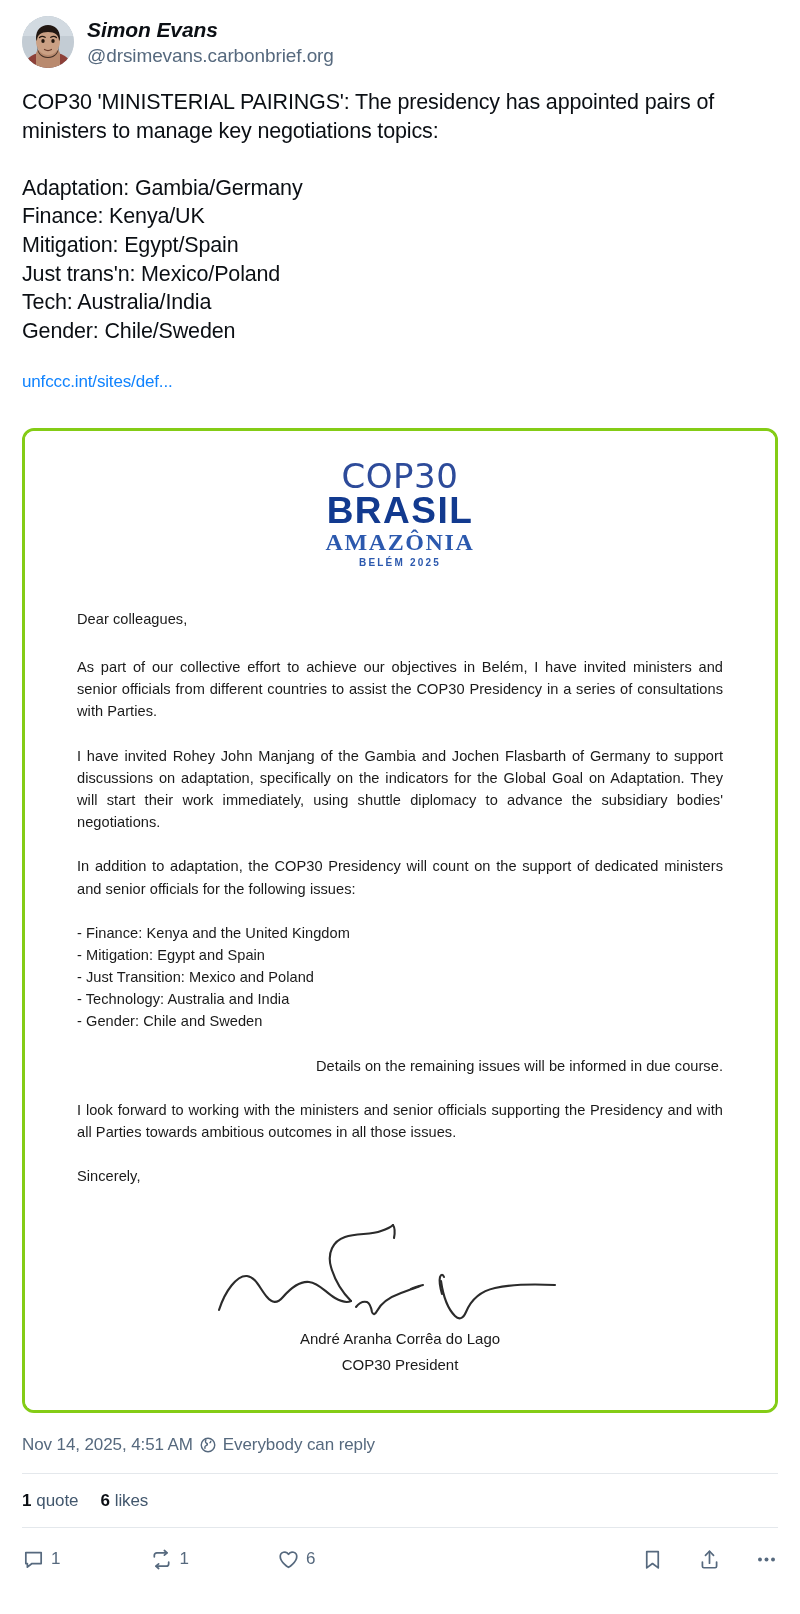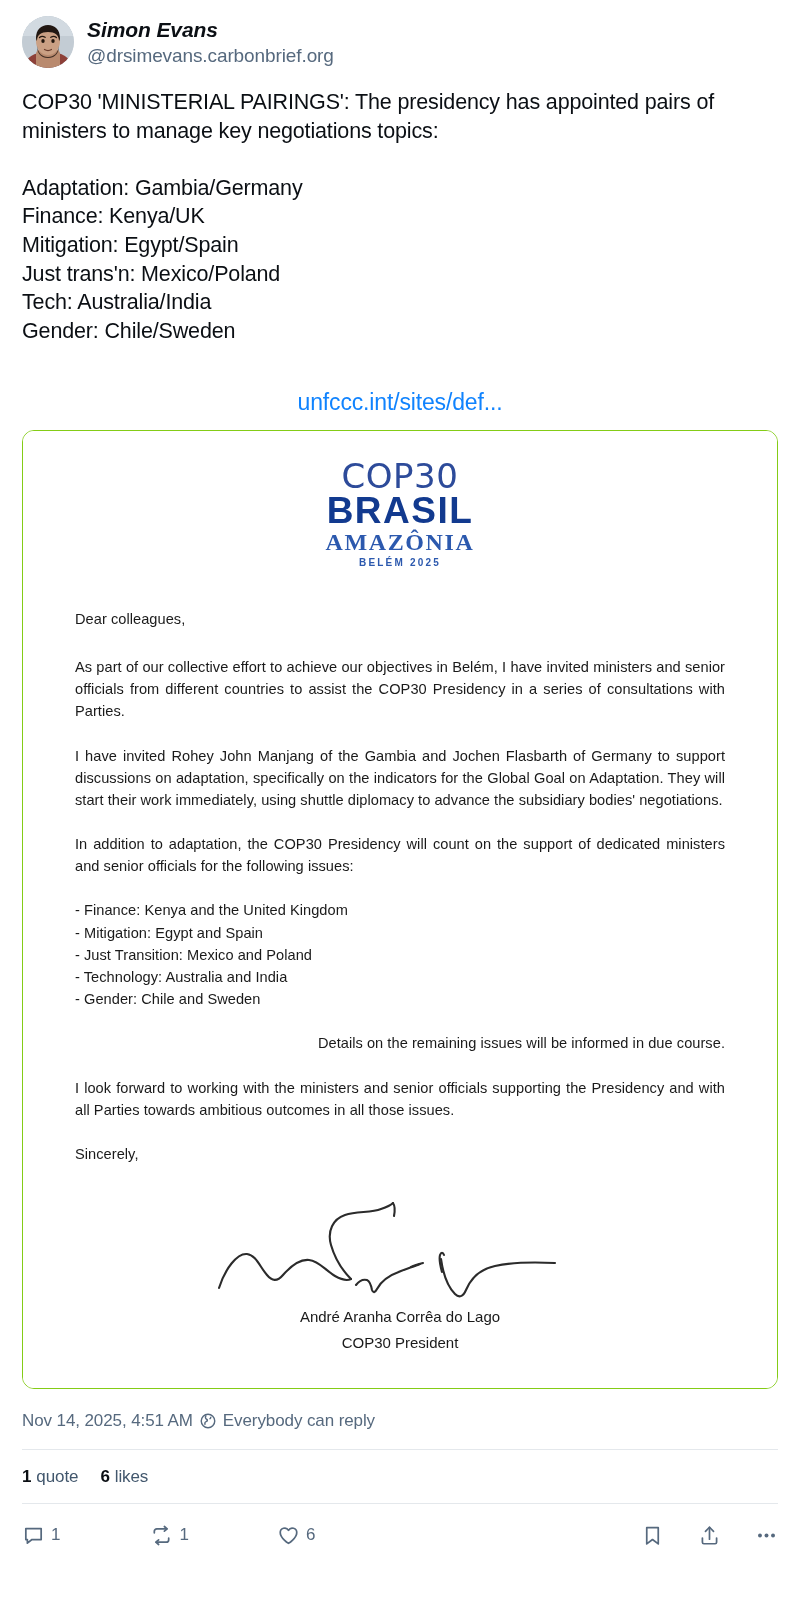--- a/index.html
+++ b/index.html
@@ -65,33 +65,32 @@
   .post-text {
     font-size: 21.5px;
     line-height: 1.33;
     color: #0b0f14;
     margin-top: 16px;
     white-space: pre-wrap;
     letter-spacing: -0.15px;
   }
   .post-link {
     display: block;
-    font-size: 23px;
+    font-size: 17px;
     line-height: 1.33;
     color: #1083fe;
-    margin-top: 42px;
+    margin-top: 26px;
     text-decoration: none;
     letter-spacing: -0.15px;
-    text-align: center;
   }
 
   
   .embed-card {
-    margin-top: 12px;
-    border: 1px solid #84cc16;
+    margin-top: 34px;
+    border: 3px solid #84cc16;
     border-radius: 12px;
     overflow: hidden;
     background: #701a75;
   }
   .letter {
     background: #ffffff;
     padding: 22px 52px 34px 52px;
     font-family: "Liberation Sans", sans-serif;
     color: #1a1a1a;
   }

